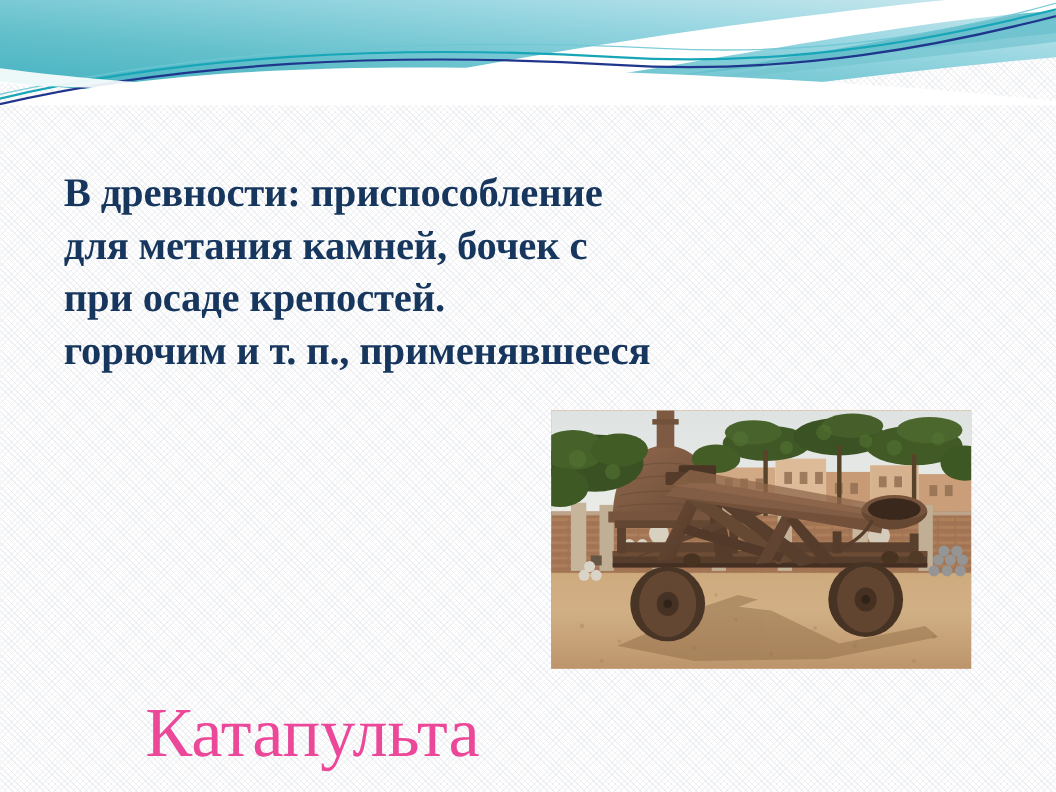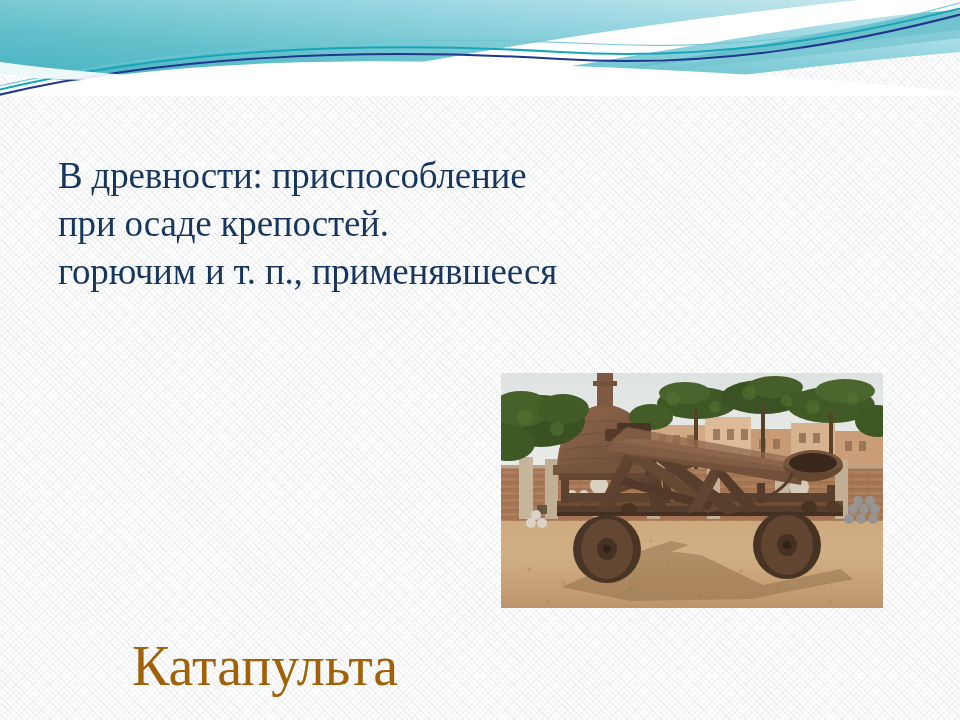--- a/index.html
+++ b/index.html
@@ -51,20 +51,21 @@
     position: absolute;
     left: 58px;
     top: 152px;
     width: 740px;
     z-index: 4;
     color: #17365D;
     font-family: "Liberation Serif", serif;
     font-size: 37px;
     line-height: 48px;
     letter-spacing: -0.2px;
+    font-weight: bold;
   }
   #body-text .line {
     display: block;
     white-space: nowrap;
   }
   #photo {
     position: absolute;
     left: 501px;
     top: 373px;
     width: 382px;
@@ -72,23 +73,23 @@
     z-index: 5;
     overflow: hidden;
     background: #caa478;
   }
   #photo svg { display: block; }
   #slide-title {
     position: absolute;
     left: 132px;
     top: 618px;
     z-index: 6;
-    color: #a16207;
+    color: #ec4899;
     font-family: "Liberation Serif", serif;
-    font-size: 56px;
+    font-size: 64px;
     line-height: 96px;
     white-space: nowrap;
   }
 </style>
 </head>
 <body>
 
 <div id="slide">
 
   <div id="slide-texture"></div>
@@ -129,20 +130,21 @@
 
         <path d="M-10,88 C180,44 400,34 600,44 C760,52 880,26 970,0" fill="none" stroke="#6FC7D4" stroke-width="1.2" opacity="0.9"></path>
 
         <path d="M0,62 C60,70 130,76 210,80 C130,82 60,80 0,76 Z" fill="#ffffff" opacity="0.9"></path>
       </g>
     </svg>
   </div>
 
   <div id="body-text">
     <span class="line">В древности: приспособление</span>
+    <span class="line">для метания камней, бочек с</span>
     <span class="line">при осаде крепостей.</span>
     <span class="line">горючим и т. п., применявшееся</span>
   </div>
 
   <div id="photo">
     <svg width="382" height="235" viewBox="0 0 382 235" xmlns="http://www.w3.org/2000/svg">
       <defs>
         <linearGradient id="skyG" x1="0" y1="0" x2="0" y2="1">
           <stop offset="0%" stop-color="#dde6e9"></stop>
           <stop offset="100%" stop-color="#eef1f0"></stop>

